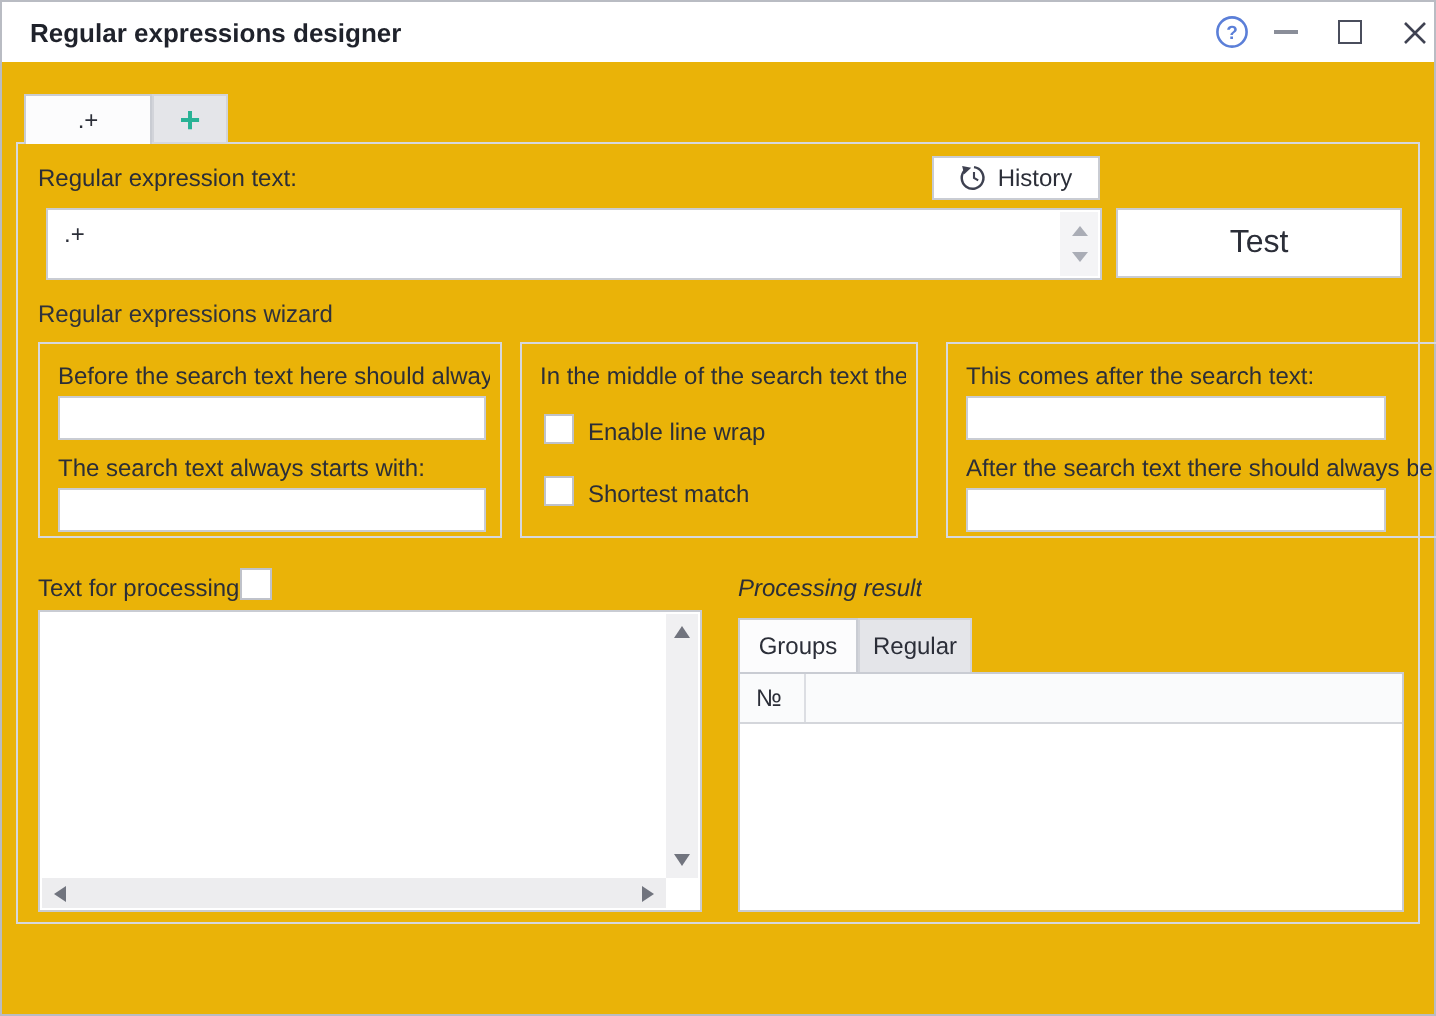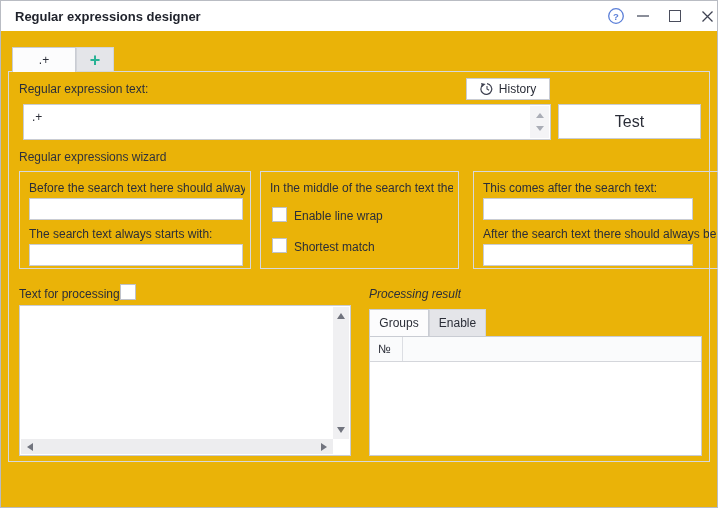--- a/index.html
+++ b/index.html
@@ -190,21 +190,21 @@
       <span class="arr-right"></span>
     </div>
   </div>
 
   <span class="lbl" style="left:368px; top:286px;font-style:italic;">Processing result</span>
 
   <div class="rtab rtab-matches">
     <span>Groups</span>
   </div>
   <div class="rtab rtab-groups">
-    <span>Enable</span>
+    <span>Regular</span>
   </div>
 
   <div class="result-table">
     <div class="thead">
       <div class="th-num">№</div>
     </div>
   </div>
 
 
 </div>

